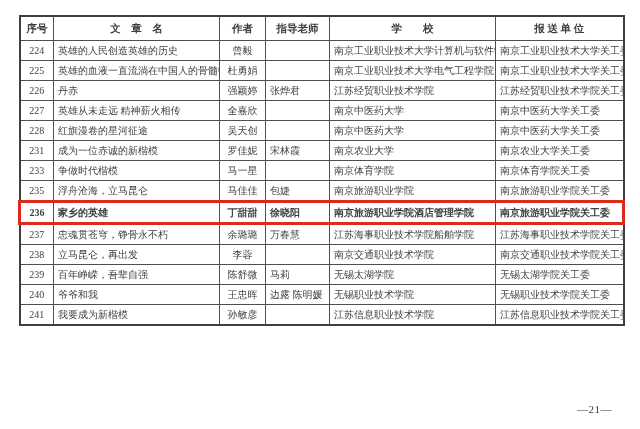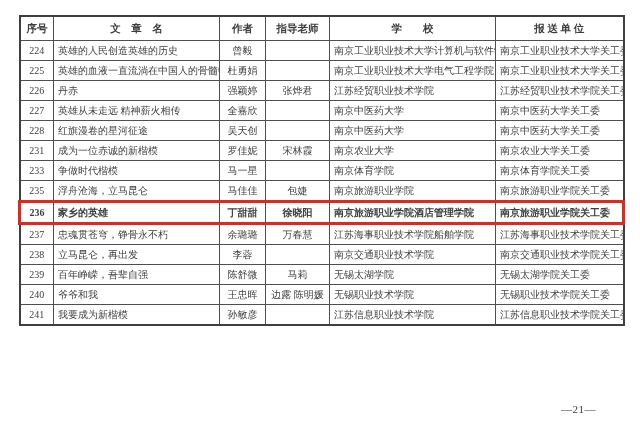--- a/index.html
+++ b/index.html
@@ -19,32 +19,32 @@
     padding:0 4px;height:19px;line-height:12px;
     font-weight:normal;
   }
   .doc-table{border:2px solid #3f3f3f;}
   .doc-table thead th{
     height:23px;font-weight:bold;font-size:10.5px;text-align:center;padding:0 6px;
   }
   .col-id{text-align:center;}
   .col-title{text-align:left;}
   .col-author{text-align:center;}
-  .col-advisor{text-align:center;white-space:pre-line;line-height:10px;margin-left:20px;}
+  .col-advisor{text-align:left;white-space:pre-line;line-height:10px;margin-left:20px;}
   .col-school{text-align:left;}
   .col-unit{text-align:left;}
   tr.hl td{
     border-top:3px solid var(--hl,#e0281c);
     border-bottom:3px solid var(--hl,#e0281c);
     font-weight:bold;
   }
   tr.hl td:first-child{border-left:3px solid var(--hl,#e0281c);}
   tr.hl td:last-child{border-right:3px solid var(--hl,#e0281c);}
   .page-number{
-    position:absolute;top:403px;right:44px;
+    position:absolute;top:403px;right:28px;
     font-size:11px;letter-spacing:0.5px;color:#3d3d3d;
   }
 </style>
 </head>
 <body>
 
 <table class="doc-table">
   <colgroup>
     <col style="width:34px">
       <col style="width:166px">

